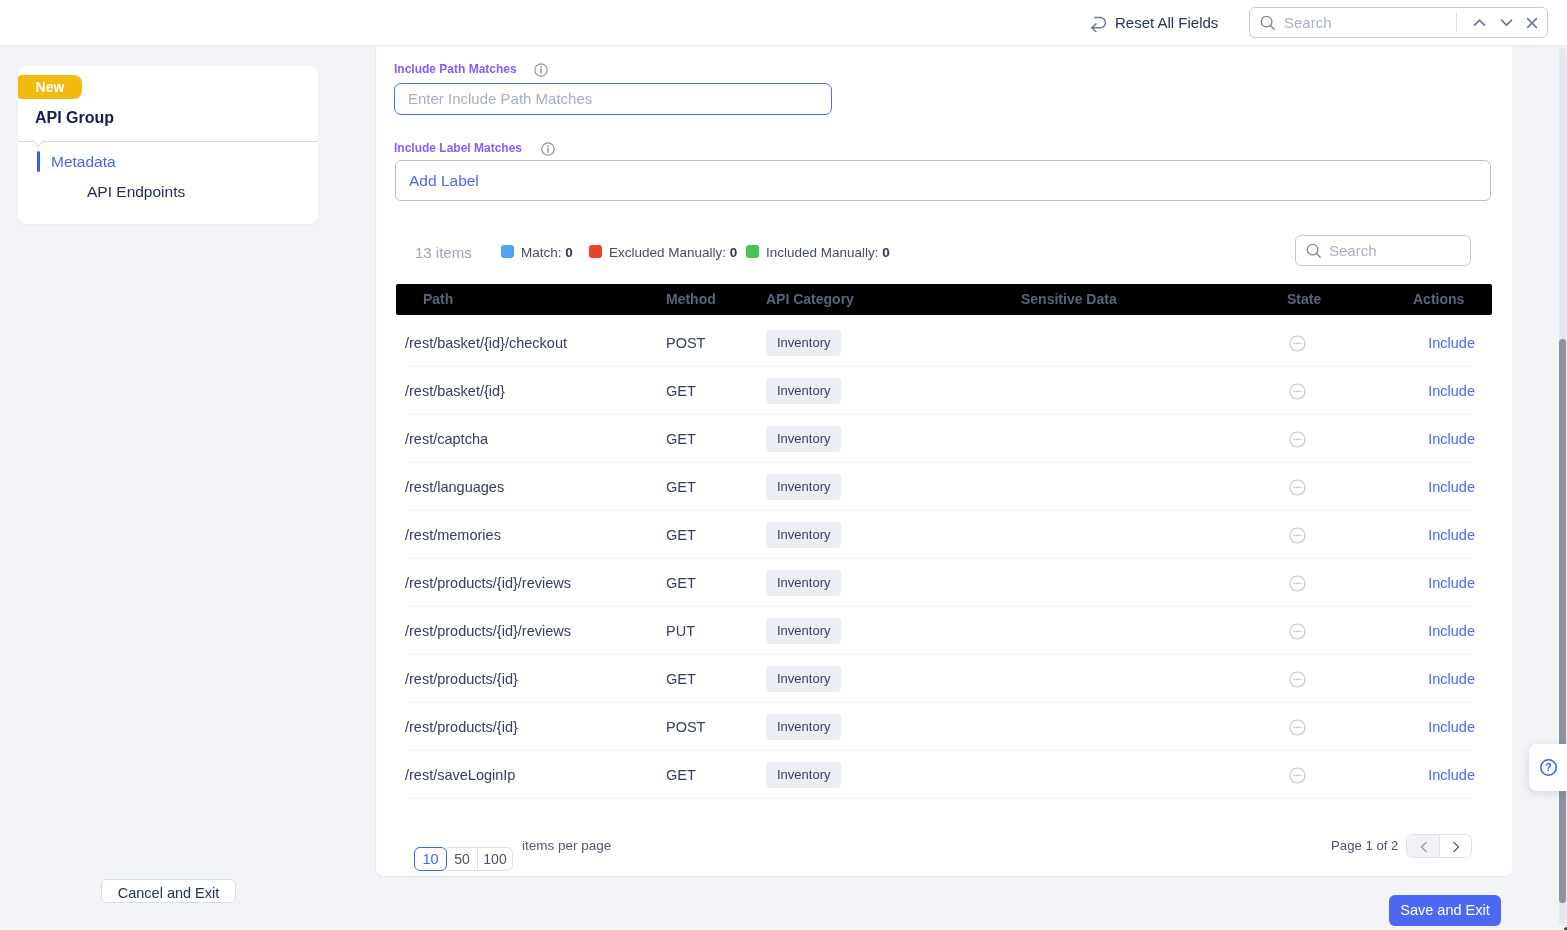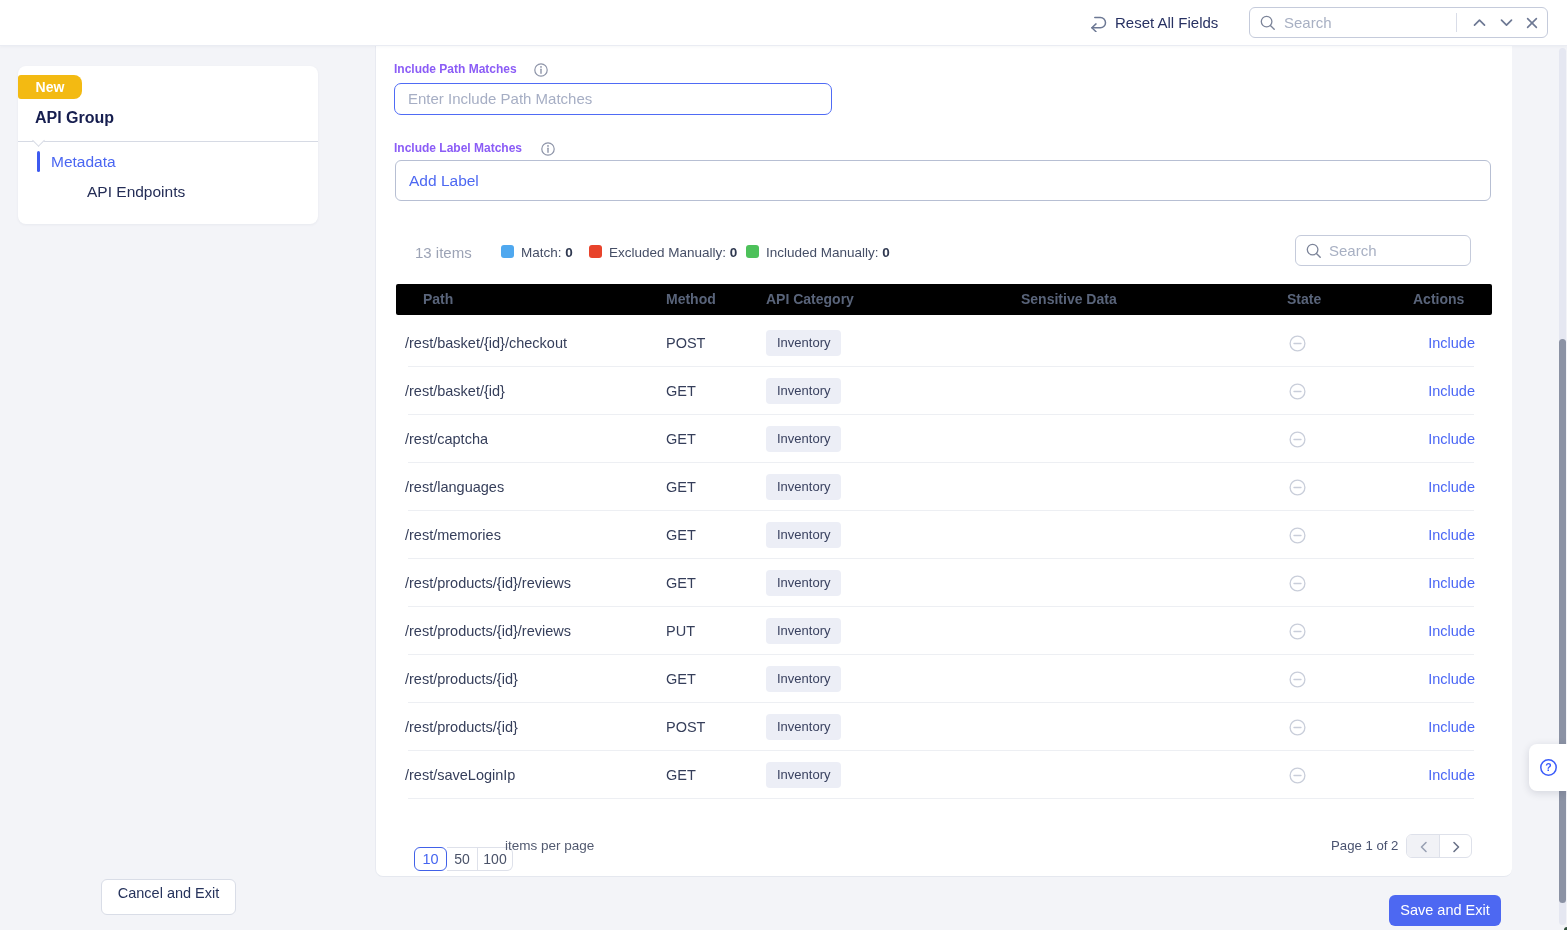--- a/index.html
+++ b/index.html
@@ -65,28 +65,28 @@
   .row .state { position:absolute; left:893px; top:16px; }
   .row .inc { position:absolute; right:17px; top:0; height:48px; line-height:48px; font-size:14.5px; color:#4A66F5; }
 
   
   #pgsize { position:absolute; left:414px; top:834px; height:24px; }
   #pgsize .c { position:absolute; top:13px; height:24px; line-height:23px; text-align:center;
                font-size:14px; color:#4A5268; background:#fff; border:1px solid #DEE1EA; }
   #pgsize .c1 { left:0; width:33px; border:1.5px solid #4161E8; border-radius:6px; color:#4565F0; z-index:2; font-size:14.5px;}
   #pgsize .c2 { left:33px; width:31px; border-left:none; }
   #pgsize .c3 { left:64px; width:35px; border-left:none; border-radius:0 6px 6px 0; }
-  #ipp { position:absolute; left:505px; top:834px; height:24px; line-height:24px; font-size:13.5px; color:#525A70; }
+  #ipp { position:absolute; left:522px; top:834px; height:24px; line-height:24px; font-size:13.5px; color:#525A70; }
   #pginfo { position:absolute; left:1331px; top:834px; height:24px; line-height:24px; font-size:13.2px; color:#4A5370; }
   #pgbtns { position:absolute; left:1406px; top:834px; width:66px; height:24px;
             border:1px solid #DEE1EA; border-radius:6px; background:#fff; overflow:hidden; }
   #pgbtns .lft { position:absolute; left:0; top:0; width:33px; height:24px; background:#F1F2F6; border-right:1px solid #DEE1EA; }
 
   
-  #cancel { position:absolute; left:101px; top:879px; width:135px; height:36px; background:#fff;
+  #cancel { position:absolute; left:101px; top:879px; width:135px; height:24px; background:#fff;
             border:1px solid #D9DDE7; border-radius:6px; text-align:center; line-height:27px;
             font-size:14.5px; color:#26335C; }
   #save { position:absolute; left:1389px; top:895px; width:112px; height:31px; background:#4D68F2;
           border-radius:6px; text-align:center; line-height:31px; font-size:14.5px; color:#fff; }
 
   
   #help { position:absolute; left:1529px; top:744px; width:38px; height:47px; background:#fff;
           border-radius:8px 0 0 8px; box-shadow:0 2px 8px rgba(20,30,60,0.14); z-index:6; }
 
   

